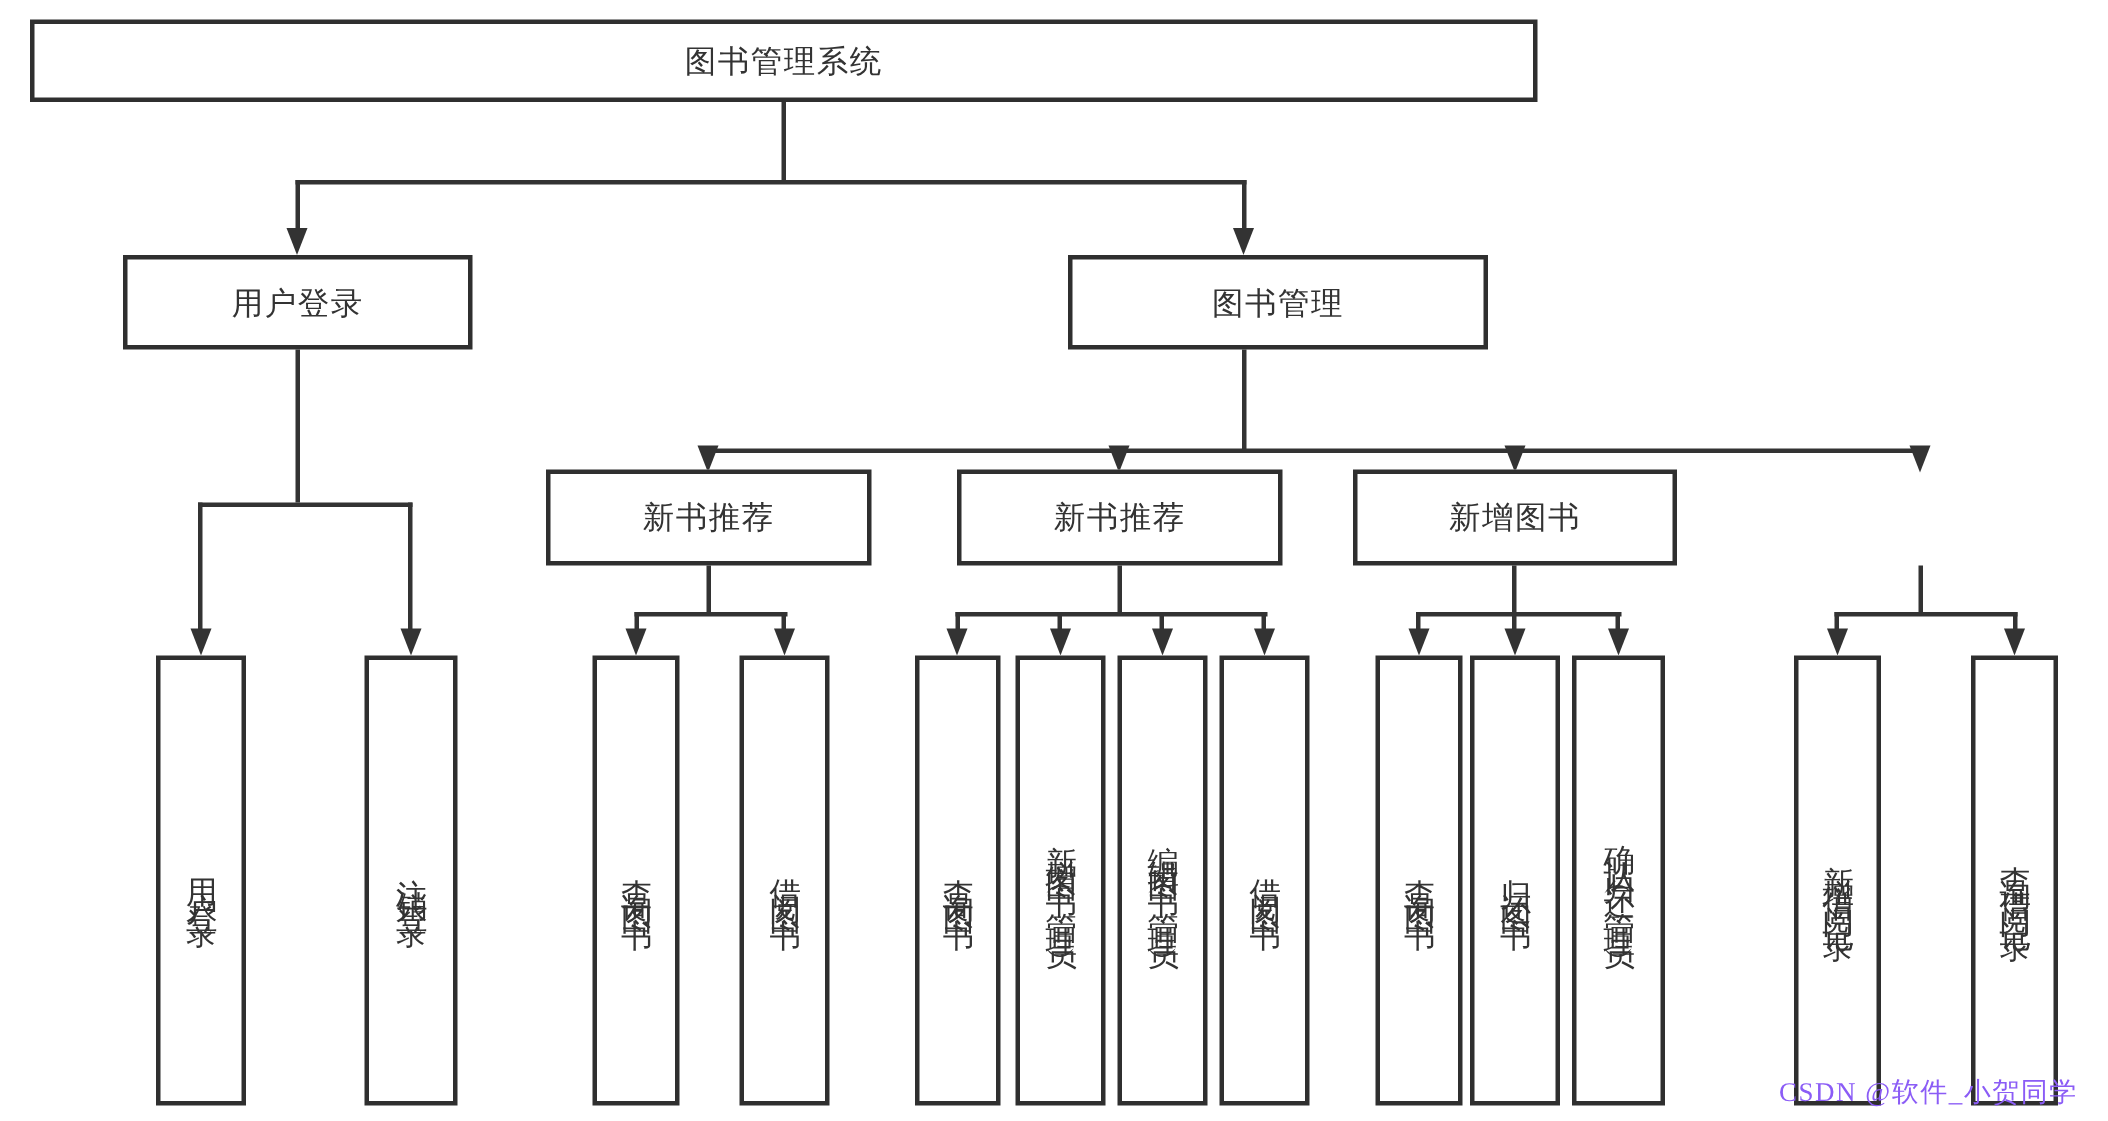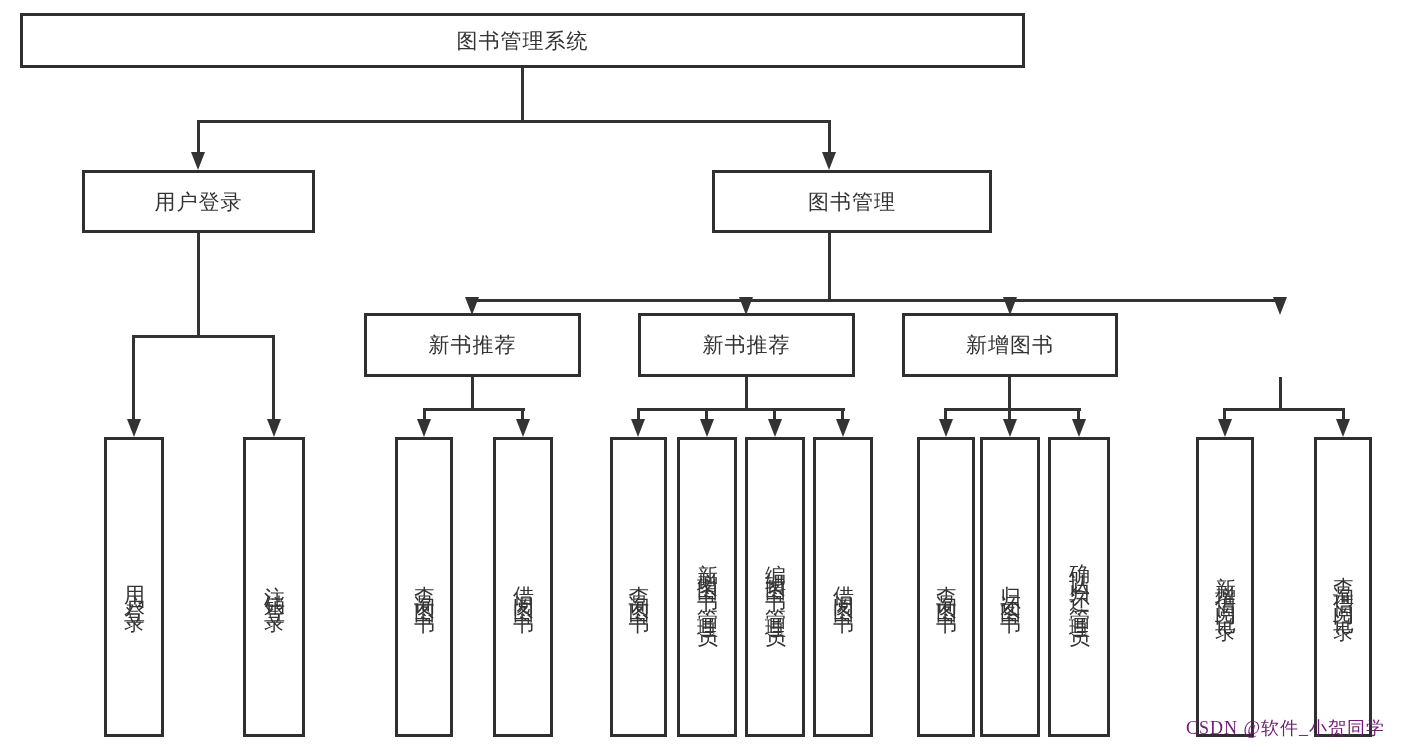--- a/index.html
+++ b/index.html
@@ -48,21 +48,21 @@
     position:absolute;
     width:0;height:0;
     border-left:7px solid transparent;
     border-right:7px solid transparent;
     border-top:18px solid #333333;
   }
   .watermark{
     position:absolute;
     left:1186px;top:716px;
     font-size:18px;
-    color:#701a75;
+    color:#8b5cf6;
     letter-spacing:1px;
     white-space:nowrap;
     z-index:5;
   }
 </style>
 </head>
 <body>
 
 <div class="stage">
 

